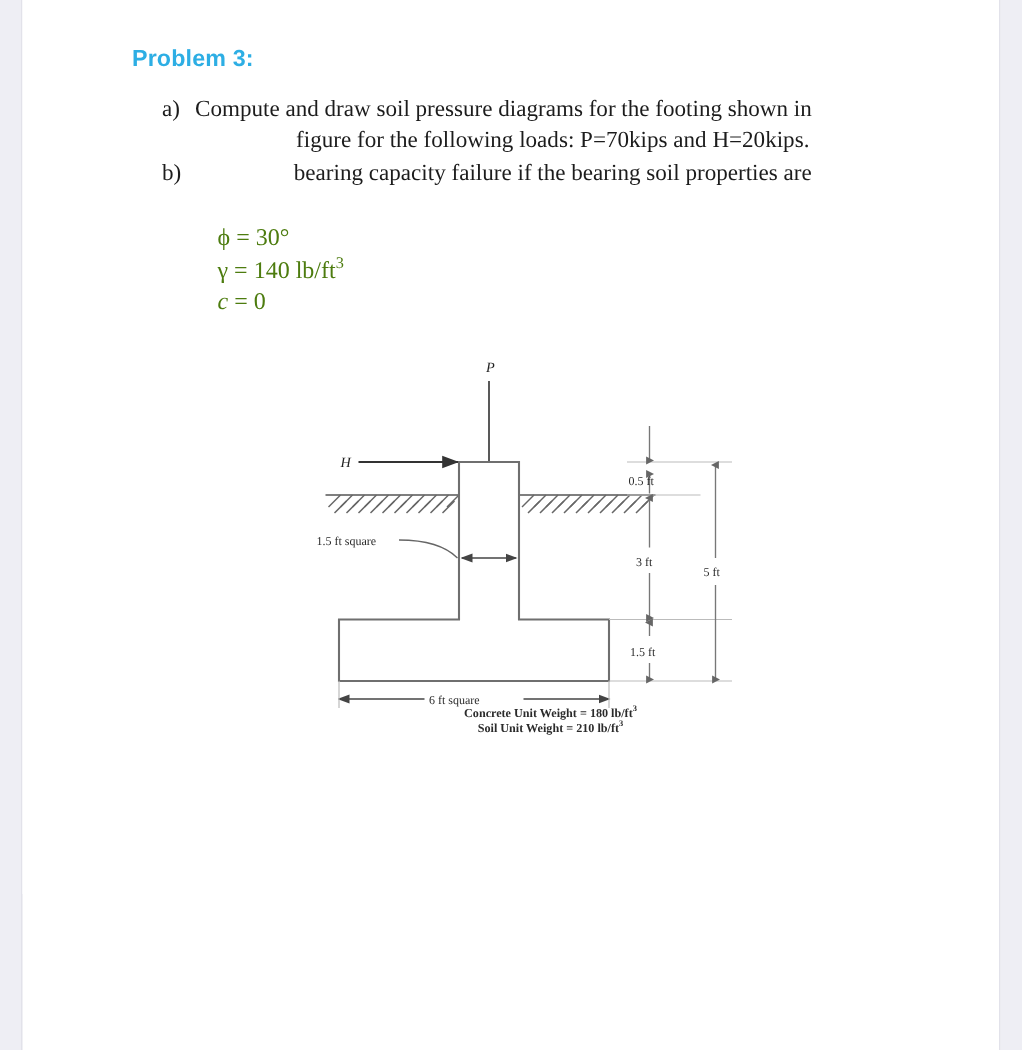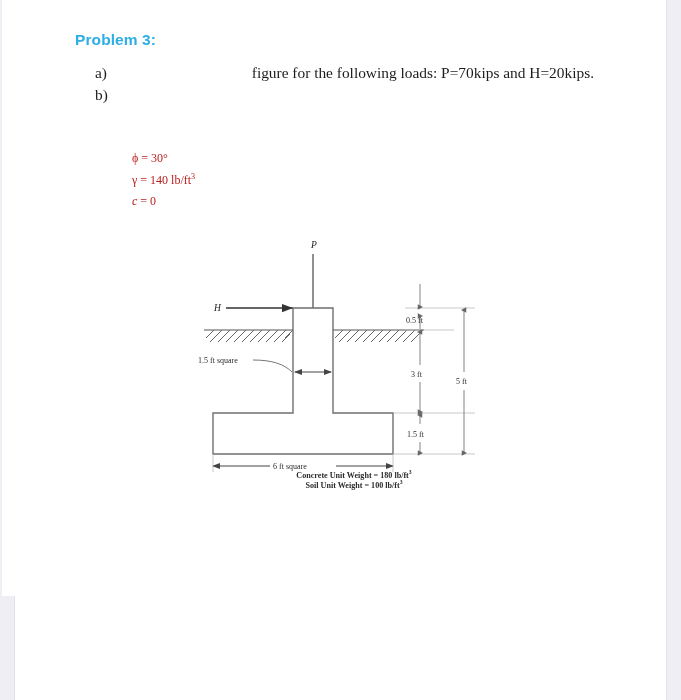--- a/index.html
+++ b/index.html
@@ -29,21 +29,21 @@
     top: 0;
     height: 700px;
     width: 1px;
     background: #e2e2ea;
   }
   .gutter-edge-left  { left: 14px; }
   .gutter-edge-right { right: 14px; }
 
   .page {
     position: absolute;
-    left: 2px;
+    left: 15px;
     top: 0;
     width: 651px;
     height: 596px;
     background: #ffffff;
   }
 
   
   .problem-title {
     position: absolute;
     left: 73px;
@@ -69,29 +69,29 @@
     color: #1c1c1c;
     text-align: justify;
     text-justify: inter-word;
     margin-bottom: 1px;
   }
   .qitem .marker {
     position: absolute;
     left: 0;
     top: 0;
   }
-  .qitem .lastline { display: block; text-align: right; }
+  .qitem .lastline { display: block; text-align: center; }
 
   .eqs {
     position: absolute;
     left: 130px;
     top: 148px;
-    font-size: 12px;
+    font-size: 16px;
     line-height: 21.5px;
-    color: #b91c1c;
+    color: #4d7c0f;
   }
   .eq { white-space: nowrap; }
   .eq .sym { font-style: normal; }
   .eq .it { font-style: italic; }
   sup { font-size: 68%; vertical-align: super; line-height: 0; }
 
   
   .figure {
     position: absolute;
     left: 190px;
@@ -123,24 +123,26 @@
 <div class="gutter gutter-right"></div>
 <div class="gutter-edge gutter-edge-right"></div>
 
 <div class="page">
 
   <div class="problem-title">Problem 3:</div>
 
   <div class="qlist">
     <div class="qitem">
       <span class="marker">a)</span>
+      <span>Compute and draw soil pressure diagrams for the footing shown in</span>
       <span class="lastline">figure for the following loads: P=70kips and H=20kips.</span>
     </div>
     <div class="qitem">
       <span class="marker">b)</span>
+      <span class="lastline">bearing capacity failure if the bearing soil properties are</span>
     </div>
   </div>
 
   <div class="eqs">
     <div class="eq">
       <span class="sym">ϕ</span>
       <span>=</span>
       <span>30°</span>
     </div>
     <div class="eq">
@@ -265,16 +267,16 @@
       <text x="215" y="205" font-family="Liberation Serif, serif" font-size="8" fill="#2b2b2b">1.5 ft</text>
 
       <line x1="272" y1="78" x2="272" y2="140" stroke="#777" stroke-width="0.9" marker-start="url(#tipEnd)"></line>
       <line x1="272" y1="158" x2="272" y2="221" stroke="#777" stroke-width="0.9" marker-end="url(#tipStart)"></line>
       <text x="264" y="152" font-family="Liberation Serif, serif" font-size="8" fill="#2b2b2b">5 ft</text>
     </svg>
   </div>
 
   <div class="fig-caption">
     <div><span>Concrete Unit Weight = 180 lb/ft</span><sup>3</sup></div>
-    <div><span>Soil Unit Weight = 100 lb/ft</span><sup>3</sup></div>
+    <div><span>Soil Unit Weight = 210 lb/ft</span><sup>3</sup></div>
   </div>
 
 </div>
 
 </body></html>

